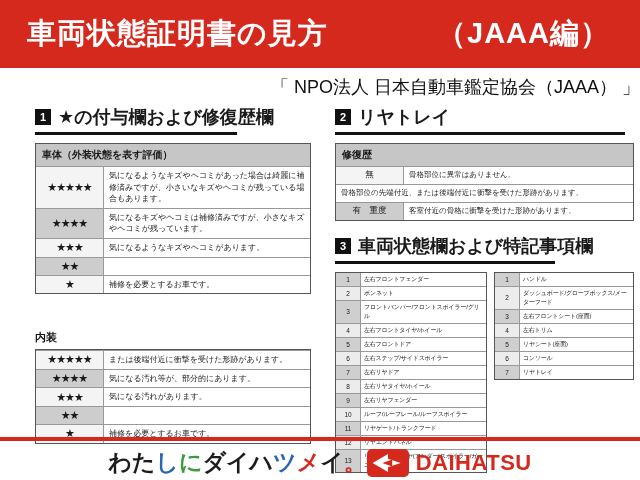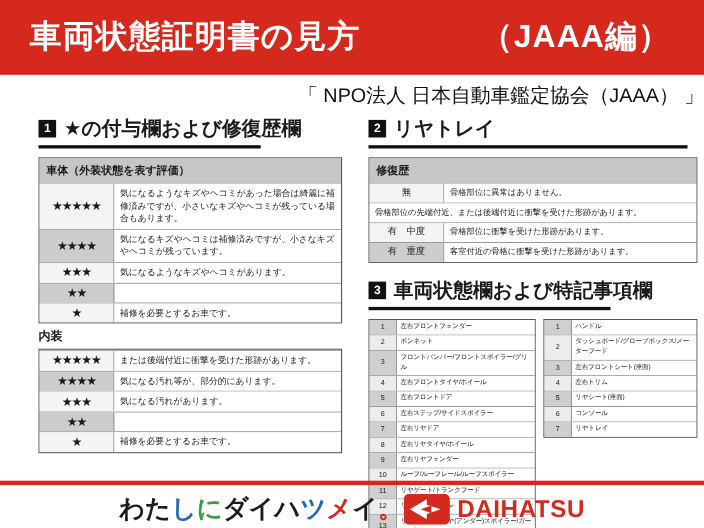--- a/index.html
+++ b/index.html
@@ -28,21 +28,21 @@
   .sec-head.w2 { width:290px; }
   .sec-head.w3 { width:220px; margin-top:13px; }
   .sec-num {
     width:16px; height:16px; background:#111; color:#fff; flex:none;
     display:flex; align-items:center; justify-content:center;
     font-size:11px; font-weight:bold;
   }
   .sec-title { font-size:18px; font-weight:bold; white-space:nowrap; }
   
   .tbl-label { font-size:11px; font-weight:bold; margin:2px 0 4px; }
-  .tbl-label.mt { margin-top:4px; }
+  .tbl-label.mt { margin-top:36px; }
   .tbl { border:1.5px solid #555; }
   .tbl-header {
     background:#c6c6c6; padding:4px 6px; font-weight:bold; font-size:10px;
   }
   .tbl-row { display:flex; border-top:1px solid #999; }
   .cell-key {
     width:68px; flex:none; display:flex; align-items:center; justify-content:center;
     border-right:1px solid #999; padding:2px; text-align:center;
   }
   .cell-key.lite  { background:#f4f4f4; }
@@ -155,24 +155,20 @@
       </div>
 
       <div class="tbl repair-table">
           <div class="tbl-header">修復歴</div>
           <div class="tbl-row">
             <div class="cell-key lite">無</div>
             <div class="cell-val">骨格部位に異常はありません。</div>
           </div>
           <div class="tbl-row">
             <div class="cell-val">骨格部位の先端付近、または後端付近に衝撃を受けた形跡があります。</div>
-          </div>
-          <div class="tbl-row">
-            <div class="cell-key lite">有　中度</div>
-            <div class="cell-val">骨格部位に衝撃を受けた形跡があります。</div>
           </div>
           <div class="tbl-row">
             <div class="cell-key shade">有　重度</div>
             <div class="cell-val">客室付近の骨格に衝撃を受けた形跡があります。</div>
           </div>
         </div>
 
       <div class="sec-head w3">
         <span class="sec-num">3</span>
         <span class="sec-title">車両状態欄および特記事項欄</span>

